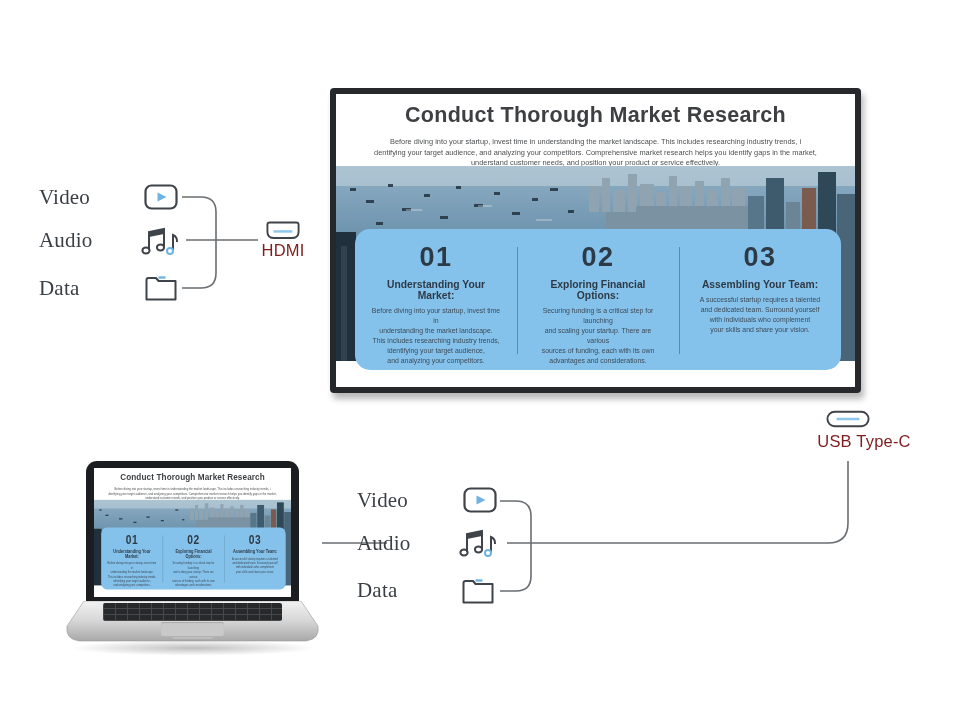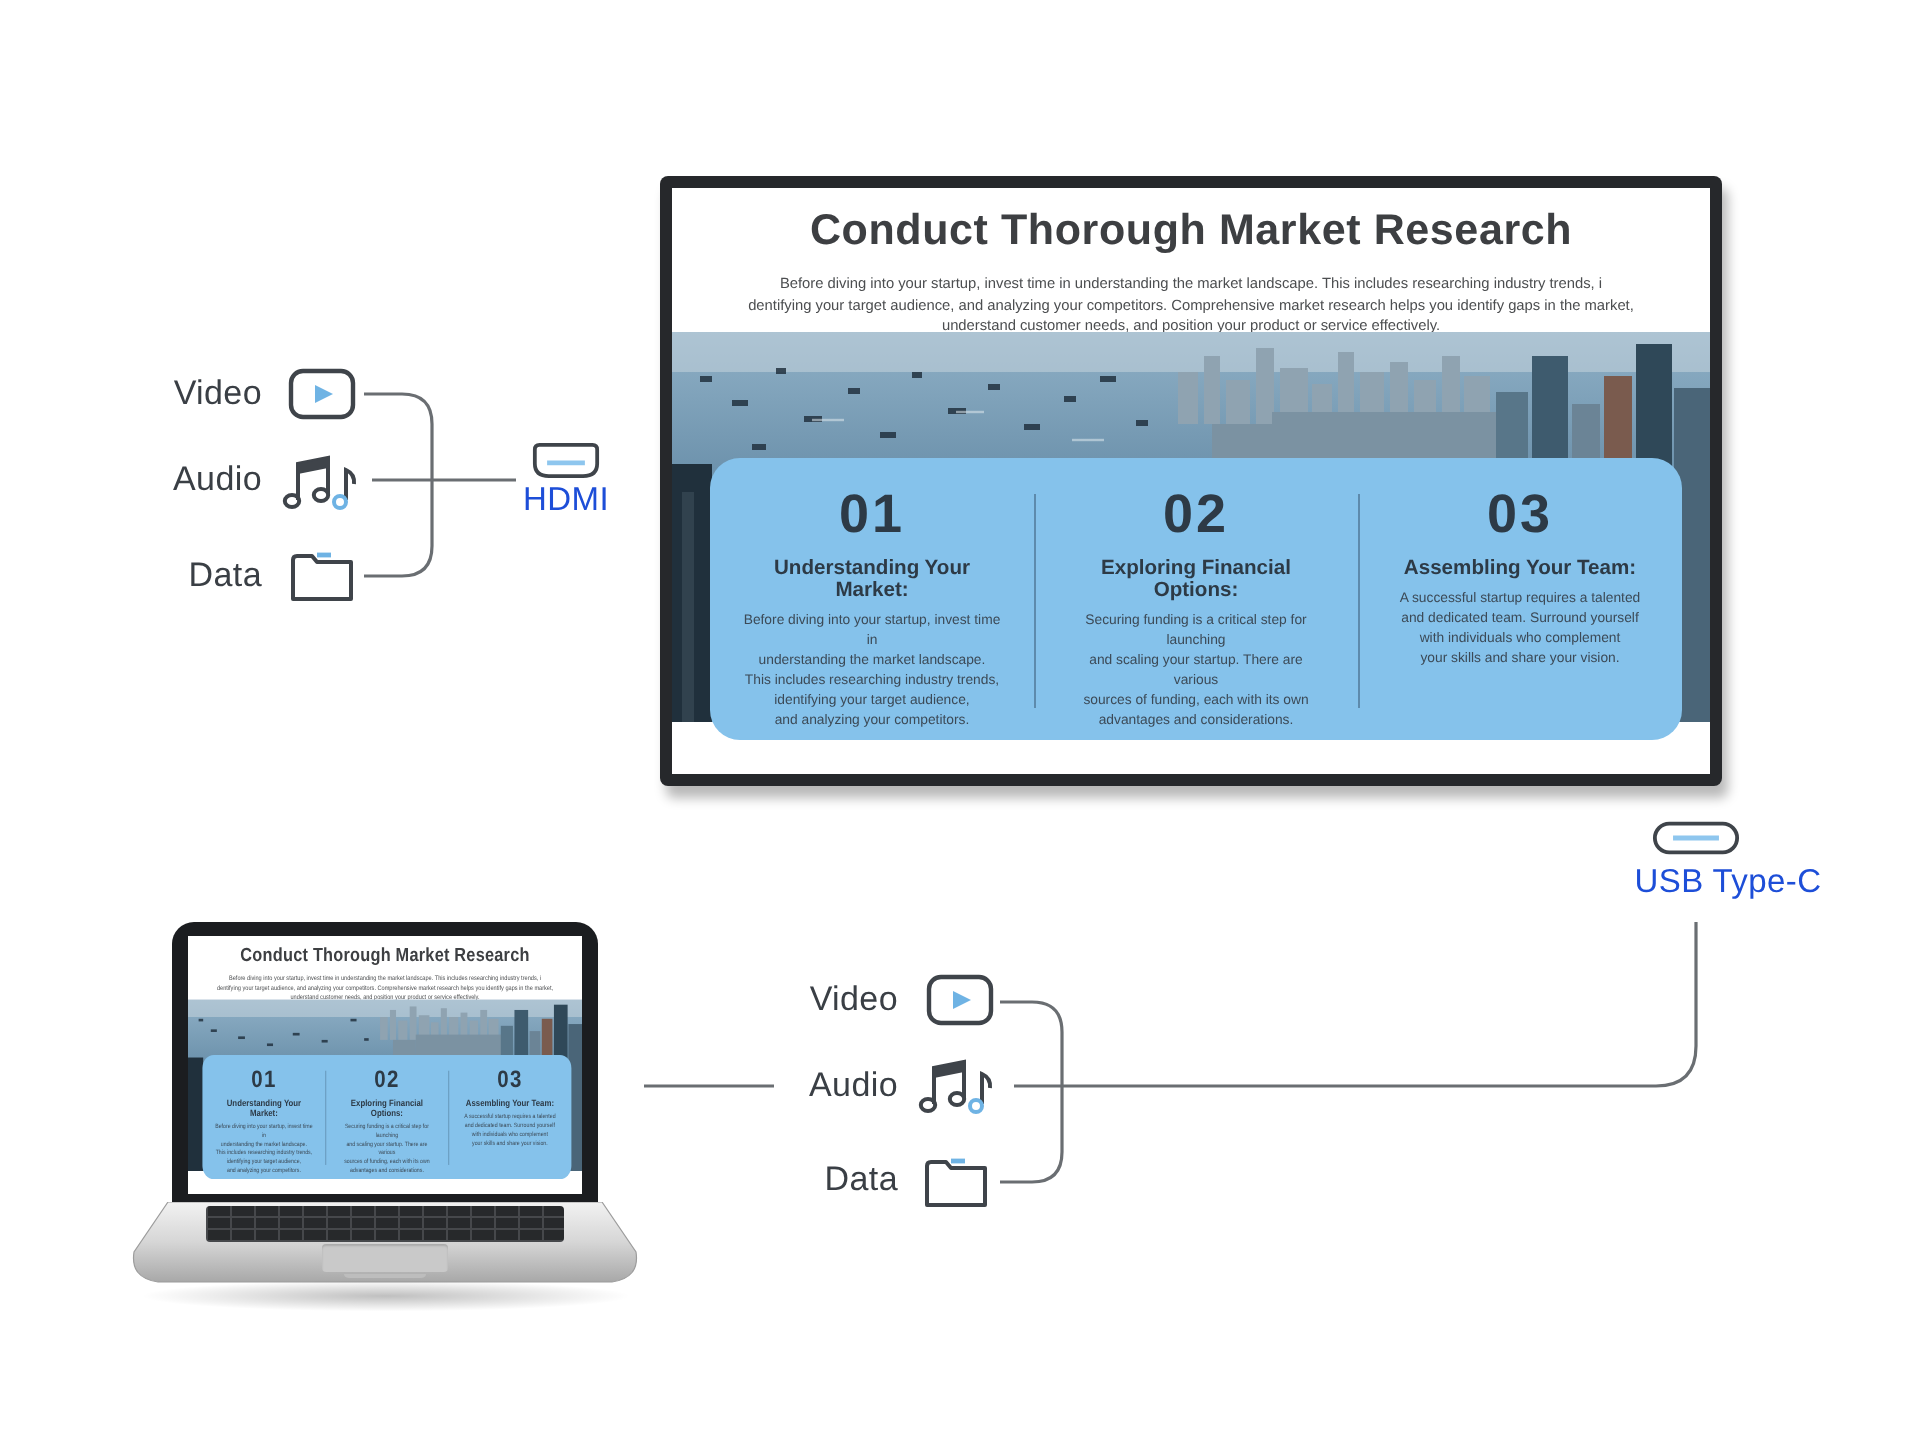--- a/index.html
+++ b/index.html
@@ -3,23 +3,23 @@
 <meta charset="utf-8">
 <style>
   html,body{margin:0;padding:0;background:#fff;}
   #canvas{position:relative;width:960px;height:720px;background:#ffffff;overflow:hidden;
           font-family:"Liberation Sans",sans-serif;}
 
   
   #connector-overlay{position:absolute;left:0;top:0;width:960px;height:720px;pointer-events:none;}
 
   
-  .port-label{position:absolute;width:92px;text-align:right;font-size:17px;color:#3a3f45;
-              letter-spacing:.2px;line-height:18px;}
-  .conn-label{position:absolute;text-align:center;font-size:16.5px;color:#1d4ed8;letter-spacing:.2px;}
+  .port-label{position:absolute;width:92px;text-align:left;font-size:21px;color:#3a3f45;
+              letter-spacing:.2px;line-height:18px;font-family:Liberation Serif, serif;}
+  .conn-label{position:absolute;text-align:center;font-size:16.5px;color:#7f1d1d;letter-spacing:.2px;}
   .icon{position:absolute;}
 
   
   .monitor{position:absolute;left:330px;top:88px;width:531px;height:305px;background:#26282b;
            border-radius:4px;padding:6px;box-sizing:border-box;
            box-shadow:3px 6px 6px rgba(0,0,0,.28);}
   .monitor-screen{width:519px;height:293px;background:#fff;overflow:hidden;}
 
   
   .slide{position:relative;width:519px;height:293px;background:#fff;overflow:hidden;}

